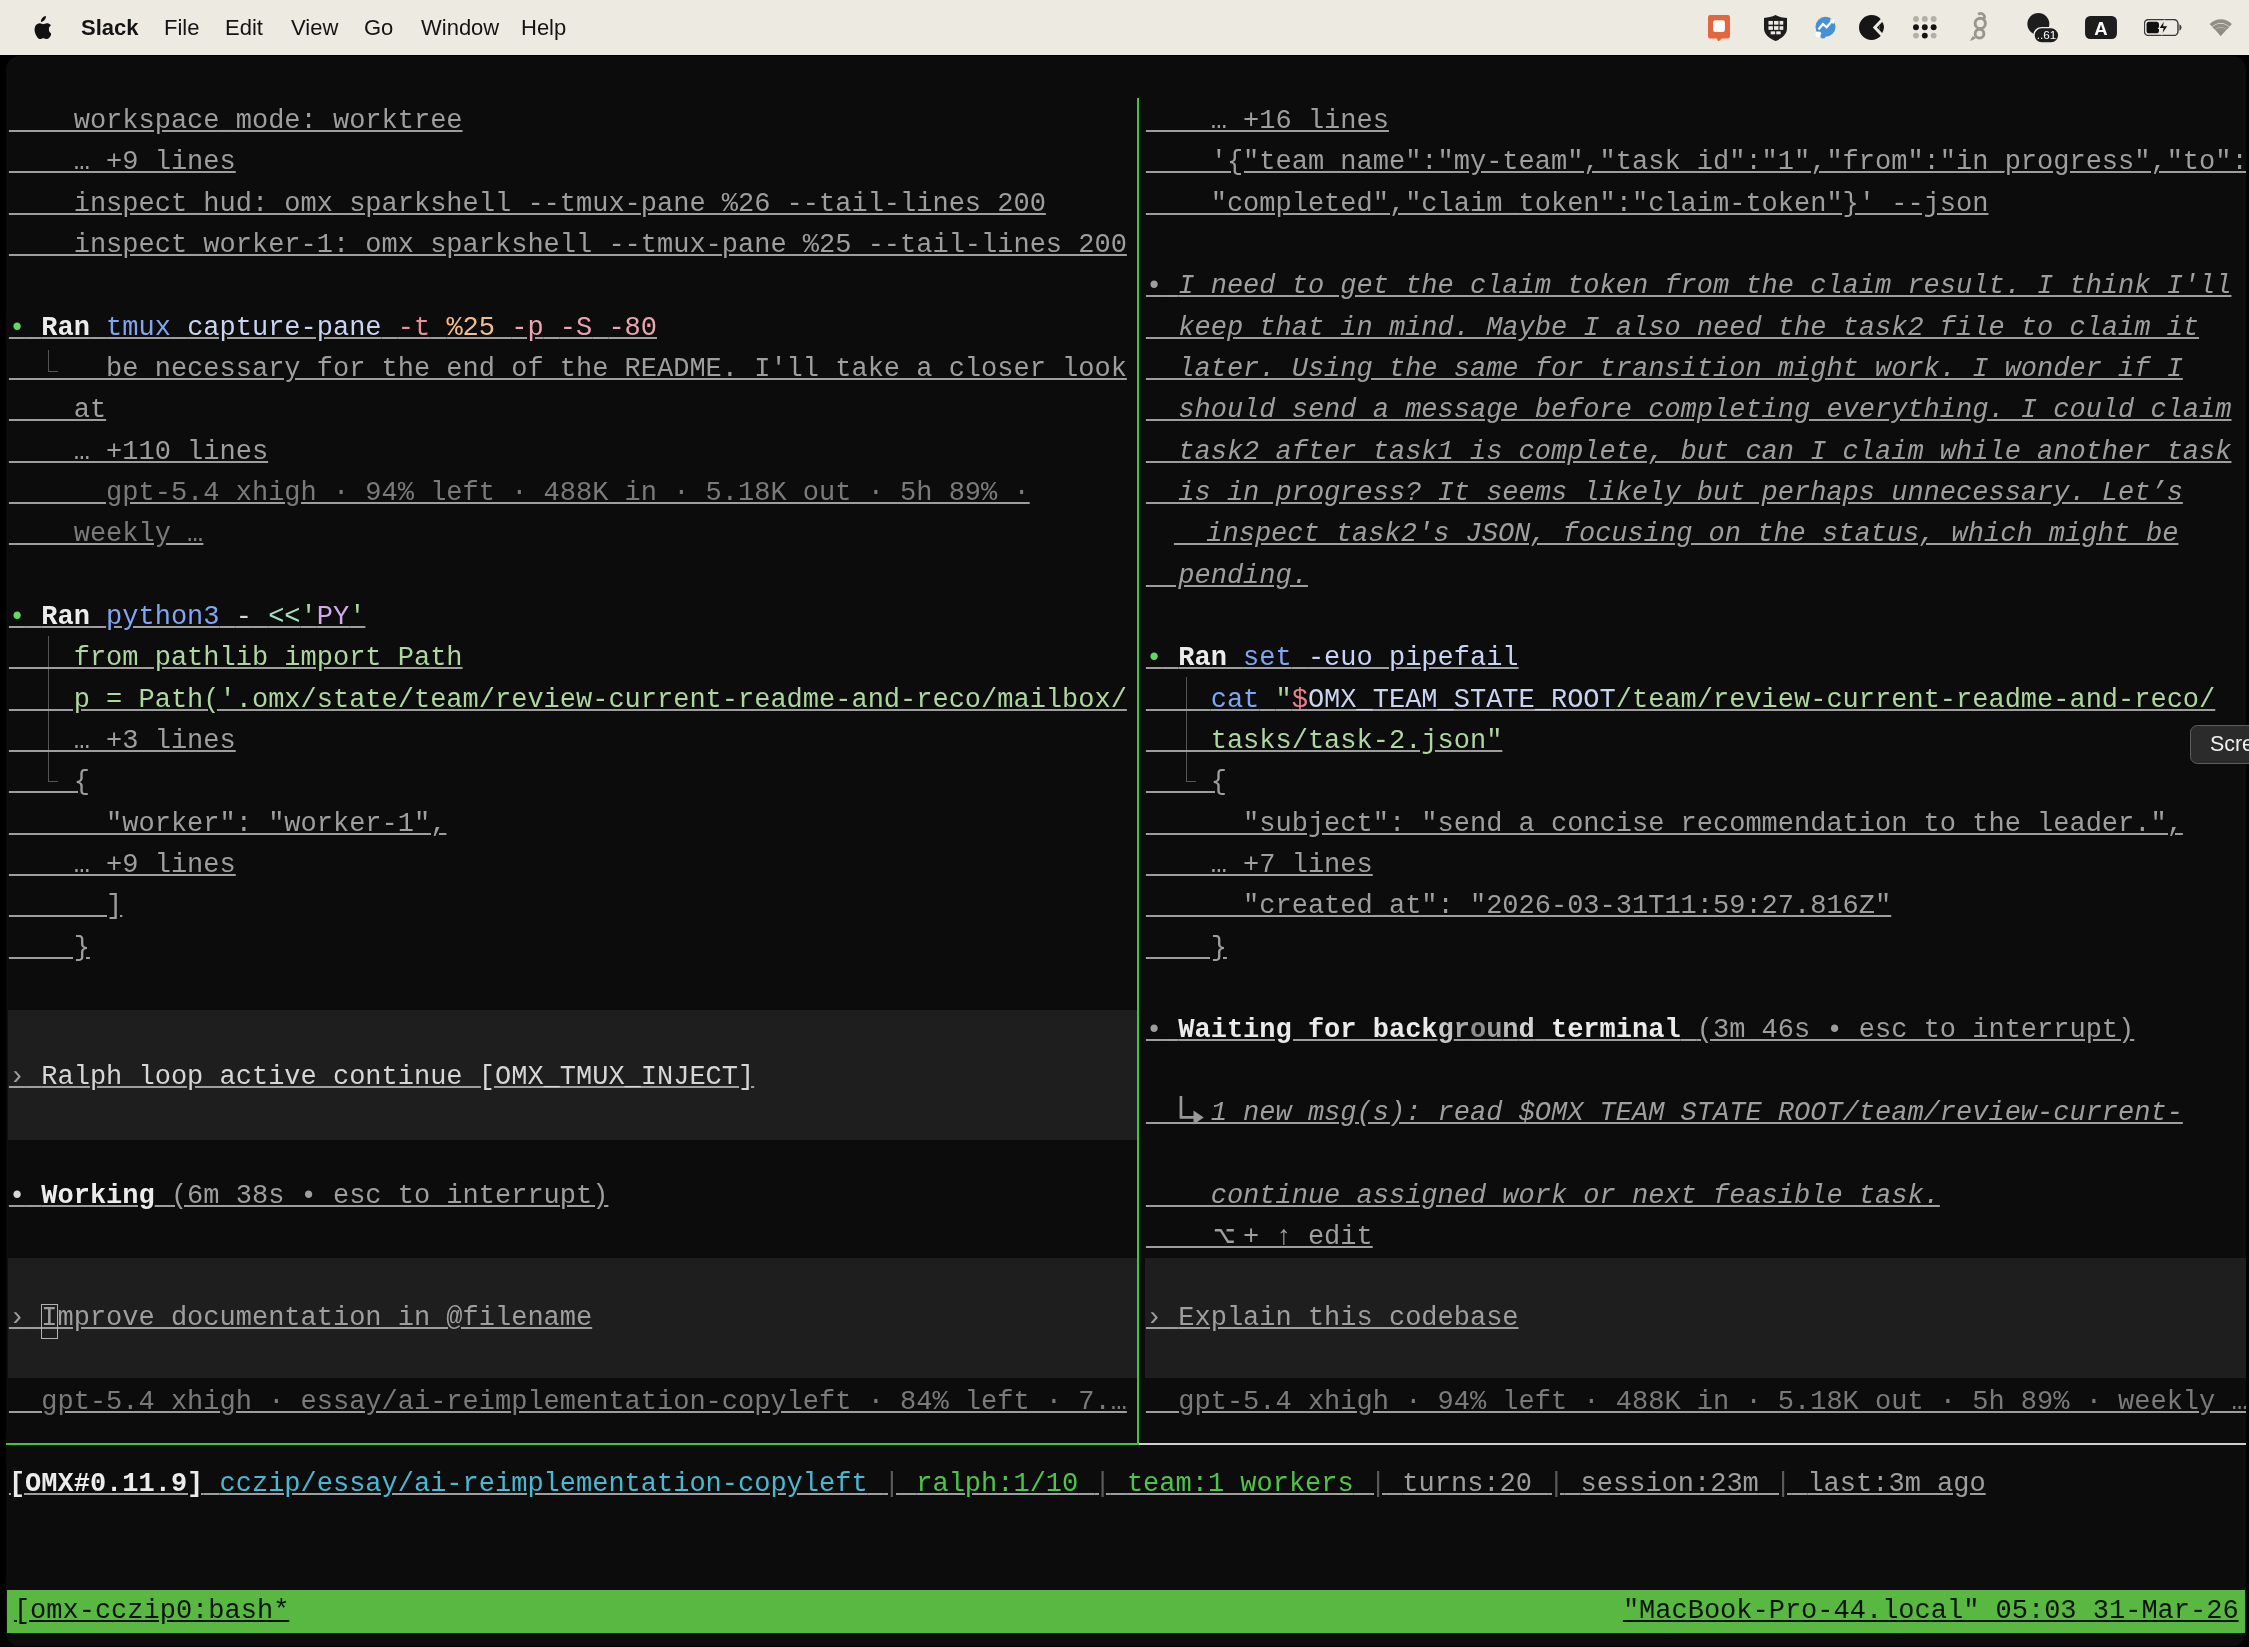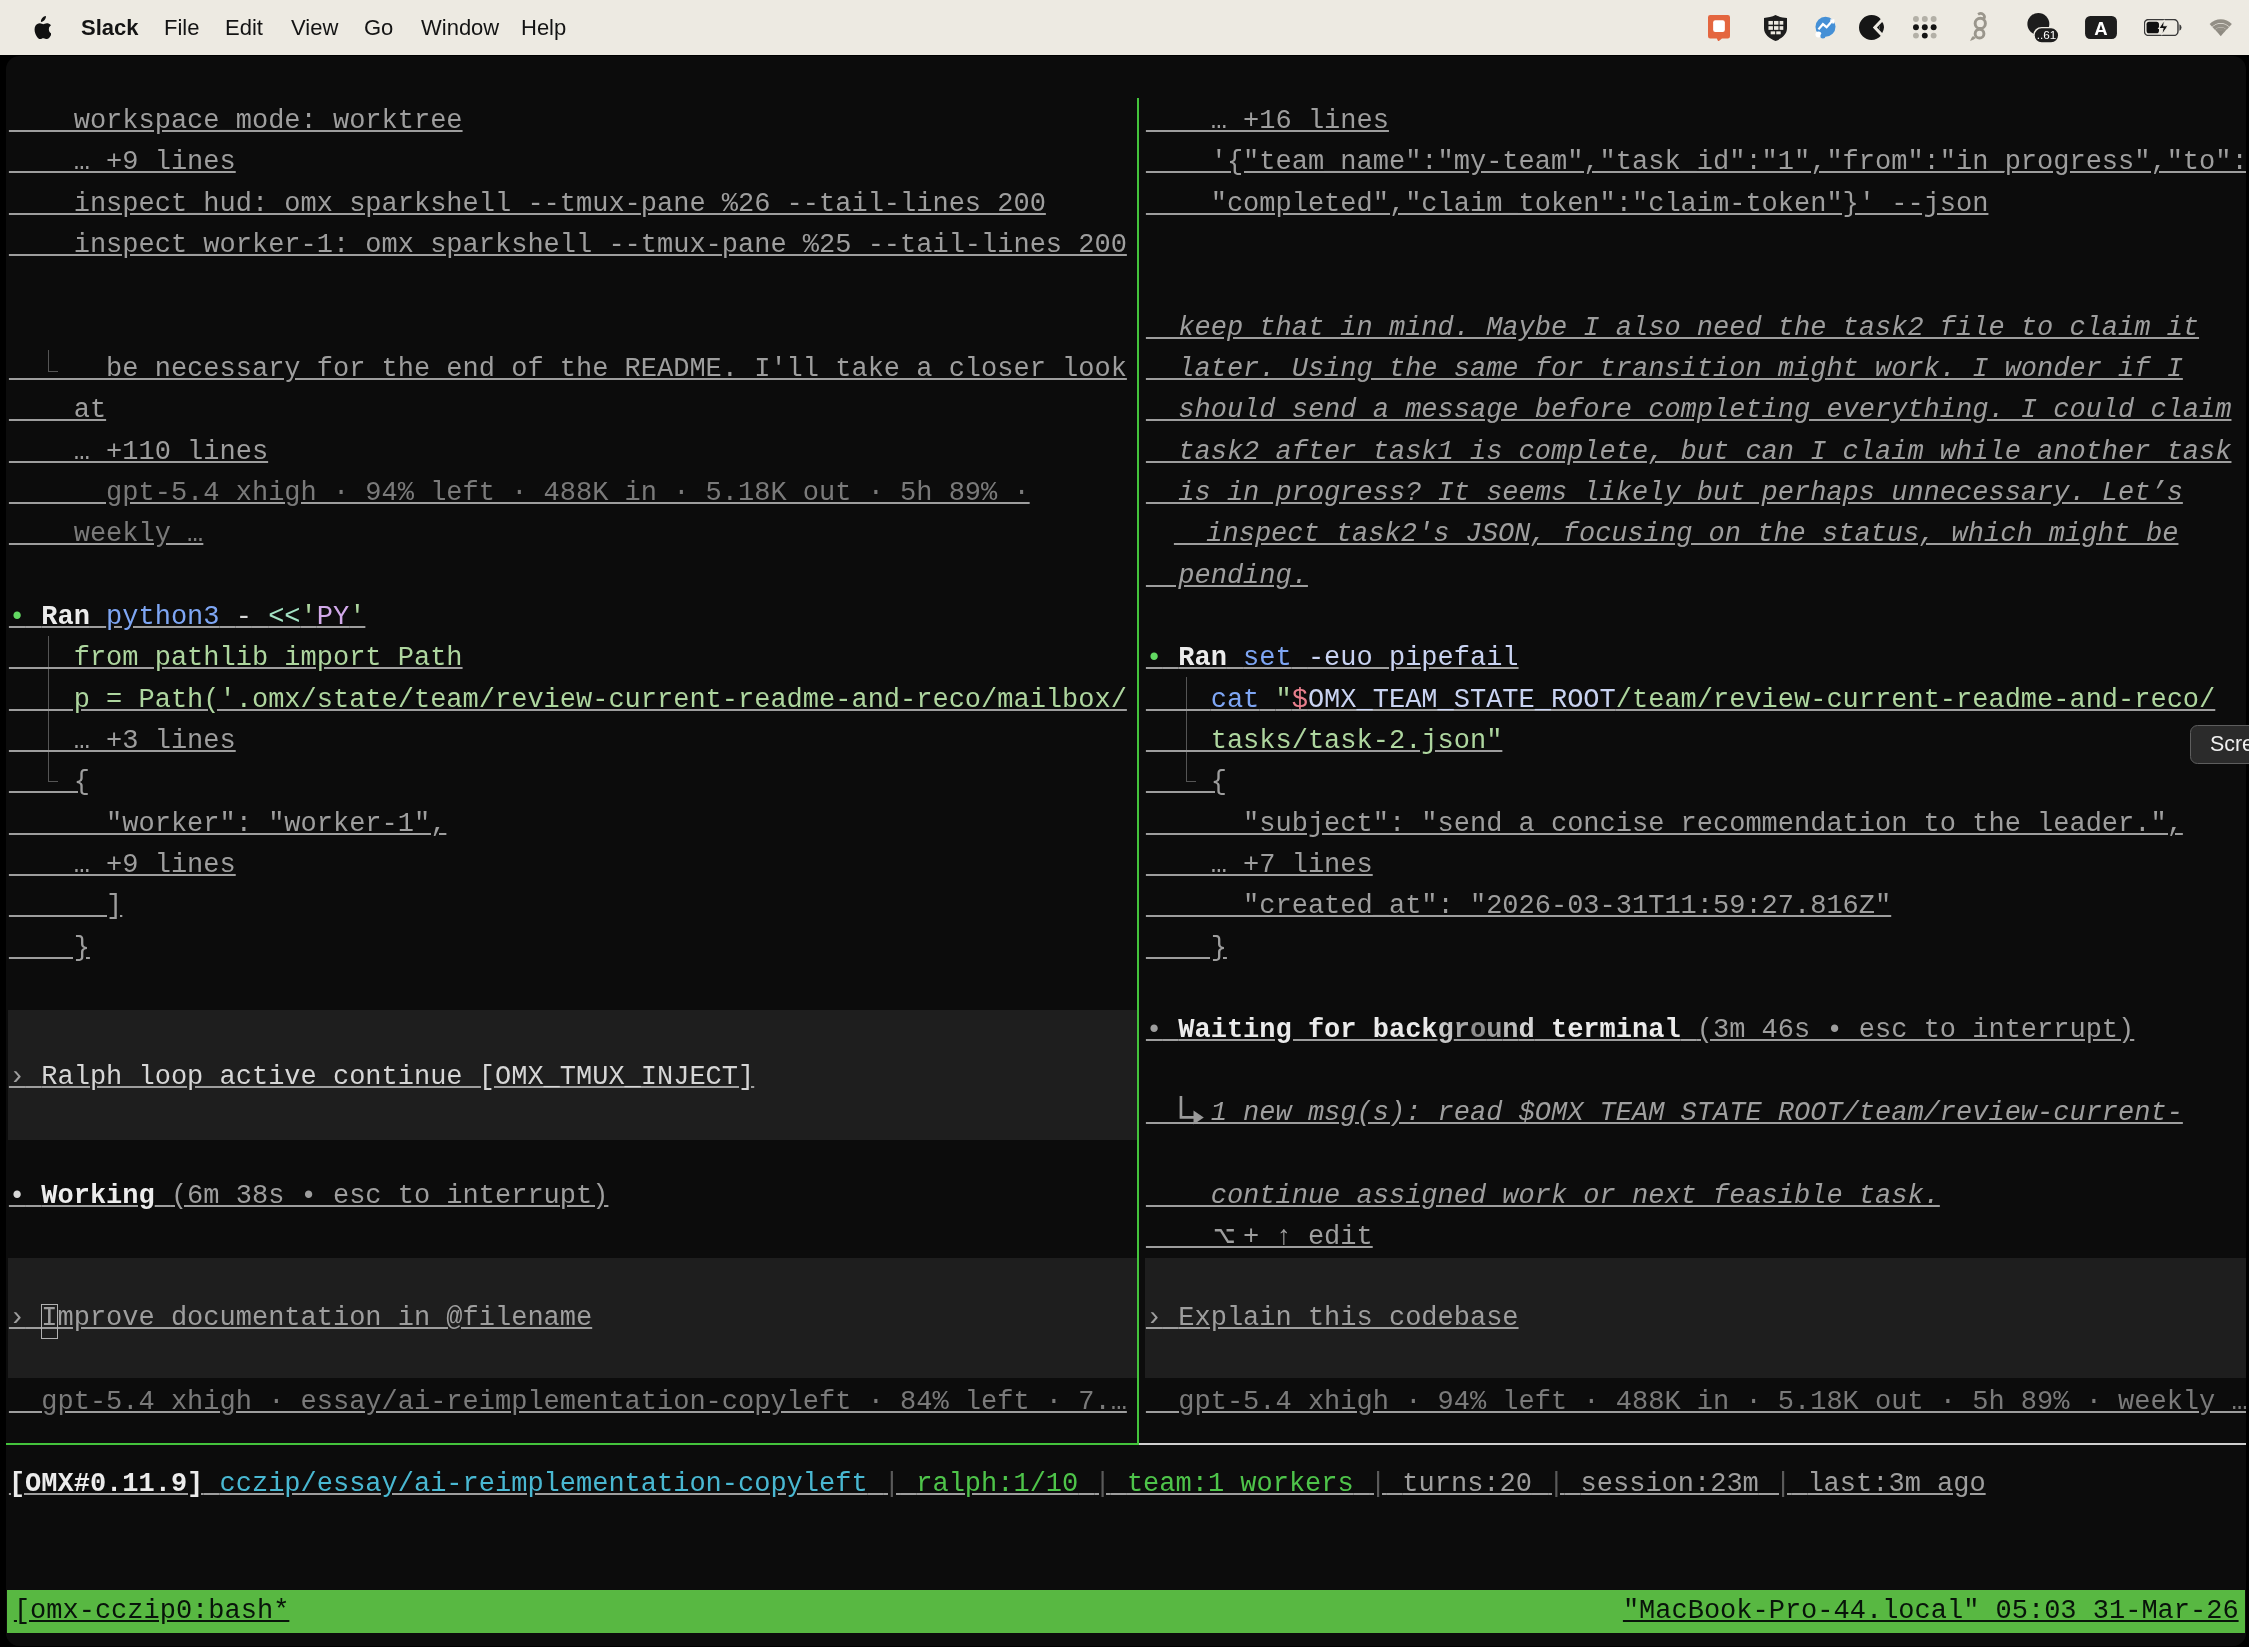--- a/index.html
+++ b/index.html
@@ -126,39 +126,41 @@
     <div style="position:absolute;left:1133px;top:1345px;width:1107px;height:2.2px;background:#d0d0d0"></div>
 
     <div class="guide" style="left:42px;top:252px;width:10.3px;height:22px"></div>
     <div class="guide" style="left:42px;top:538px;width:10.3px;height:146px"></div>
     <div class="guide" style="left:1180px;top:579px;width:10.3px;height:105px"></div>
 
 <div class="tr" style="left:3px;top:3px;"><span class="g">    workspace_mode: worktree</span></div>
 <div class="tr" style="left:3px;top:44px;"><span class="g">    … +9 lines</span></div>
 <div class="tr" style="left:3px;top:86px;"><span class="g">    inspect_hud: omx sparkshell --tmux-pane %26 --tail-lines 200</span></div>
 <div class="tr" style="left:3px;top:127px;"><span class="g">    inspect_worker-1: omx sparkshell --tmux-pane %25 --tail-lines 200</span></div>
+<div class="tr" style="left:3px;top:210px;"><span class="gb">•</span> <span class="wb b">Ran</span> <span class="blue">tmux</span> <span class="peri">capture-pane</span> <span class="sal">-t</span> <span class="org">%25</span> <span class="pnk">-p</span> <span class="pnk">-S</span> <span class="pnk">-80</span></div>
 <div class="tr" style="left:3px;top:251px;"><span class="g">      be necessary for the end of the README. I'll take a closer look</span></div>
 <div class="tr" style="left:3px;top:292px;"><span class="g">    at</span></div>
 <div class="tr" style="left:3px;top:334px;"><span class="g">    … +110 lines</span></div>
 <div class="tr" style="left:3px;top:375px;"><span class="dim">      gpt-5.4 xhigh · 94% left · 488K in · 5.18K out · 5h 89% ·</span></div>
 <div class="tr" style="left:3px;top:416px;"><span class="dim">    weekly …</span></div>
 <div class="tr" style="left:3px;top:499px;"><span class="gb">•</span> <span class="wb b">Ran</span> <span class="blue">python3</span> <span class="dash">-</span> <span class="mint">&lt;&lt;</span><span class="grn">'</span><span class="vio">PY</span><span class="grn">'</span></div>
 <div class="tr" style="left:3px;top:540px;"><span class="grn">    from pathlib import Path</span></div>
 <div class="tr" style="left:3px;top:582px;"><span class="grn">    p = Path('.omx/state/team/review-current-readme-and-reco/mailbox/</span></div>
 <div class="tr" style="left:3px;top:623px;"><span class="g">    … +3 lines</span></div>
 <div class="tr" style="left:3px;top:664px;"><span class="g">    {</span></div>
 <div class="tr" style="left:3px;top:706px;"><span class="g">      "worker": "worker-1",</span></div>
 <div class="tr" style="left:3px;top:747px;"><span class="g">    … +9 lines</span></div>
 <div class="tr" style="left:3px;top:788px;"><span class="g">      ]</span></div>
 <div class="tr" style="left:3px;top:830px;"><span class="g">    }</span></div>
 <div class="tr" style="left:3px;top:1078px;"><span class="dash">•</span> <span class="wb b">Working</span> <span class="g">(6m 38s • esc to interrupt)</span></div>
 <div class="tr" style="left:3px;top:1284px;"><span class="dim">  gpt-5.4 xhigh · essay/ai-reimplementation-copyleft · 84% left · 7.…</span></div>
 <div class="tr" style="left:1140px;top:3px;"><span class="g">    … +16 lines</span></div>
 <div class="tr" style="left:1140px;top:44px;"><span class="g">    '{"team_name":"my-team","task_id":"1","from":"in_progress","to":</span></div>
 <div class="tr" style="left:1140px;top:86px;"><span class="g">    "completed","claim_token":"claim-token"}' --json</span></div>
+<div class="tr" style="left:1140px;top:168px;"><span class="g">•</span> <span class="g i">I need to get the claim token from the claim result. I think I'll</span></div>
 <div class="tr" style="left:1140px;top:210px;"><span class="g i">  keep that in mind. Maybe I also need the task2 file to claim it</span></div>
 <div class="tr" style="left:1140px;top:251px;"><span class="g i">  later. Using the same for transition might work. I wonder if I</span></div>
 <div class="tr" style="left:1140px;top:292px;"><span class="g i">  should send a message before completing everything. I could claim</span></div>
 <div class="tr" style="left:1140px;top:334px;"><span class="g i">  task2 after task1 is complete, but can I claim while another task</span></div>
 <div class="tr" style="left:1140px;top:375px;"><span class="g i">  is in progress? It seems likely but perhaps unnecessary. Let’s</span></div>
 <div class="tr" style="left:1168px;top:416px;"><span class="g i">  inspect task2's JSON, focusing on the status, which might be</span></div>
 <div class="tr" style="left:1140px;top:458px;"><span class="g i">  pending.</span></div>
 <div class="tr" style="left:1140px;top:540px;"><span class="gb">•</span> <span class="wb b">Ran</span> <span class="blue">set</span> <span class="peri">-euo pipefail</span></div>
 <div class="tr" style="left:1140px;top:582px;"><span class="g">    </span><span class="blue">cat</span> <span class="grn">"</span><span class="rose">$</span><span class="peri">OMX_TEAM_STATE_ROOT</span><span class="grn">/team/review-current-readme-and-reco/</span></div>
 <div class="tr" style="left:1140px;top:623px;"><span class="grn">    tasks/task-2.json"</span></div>

